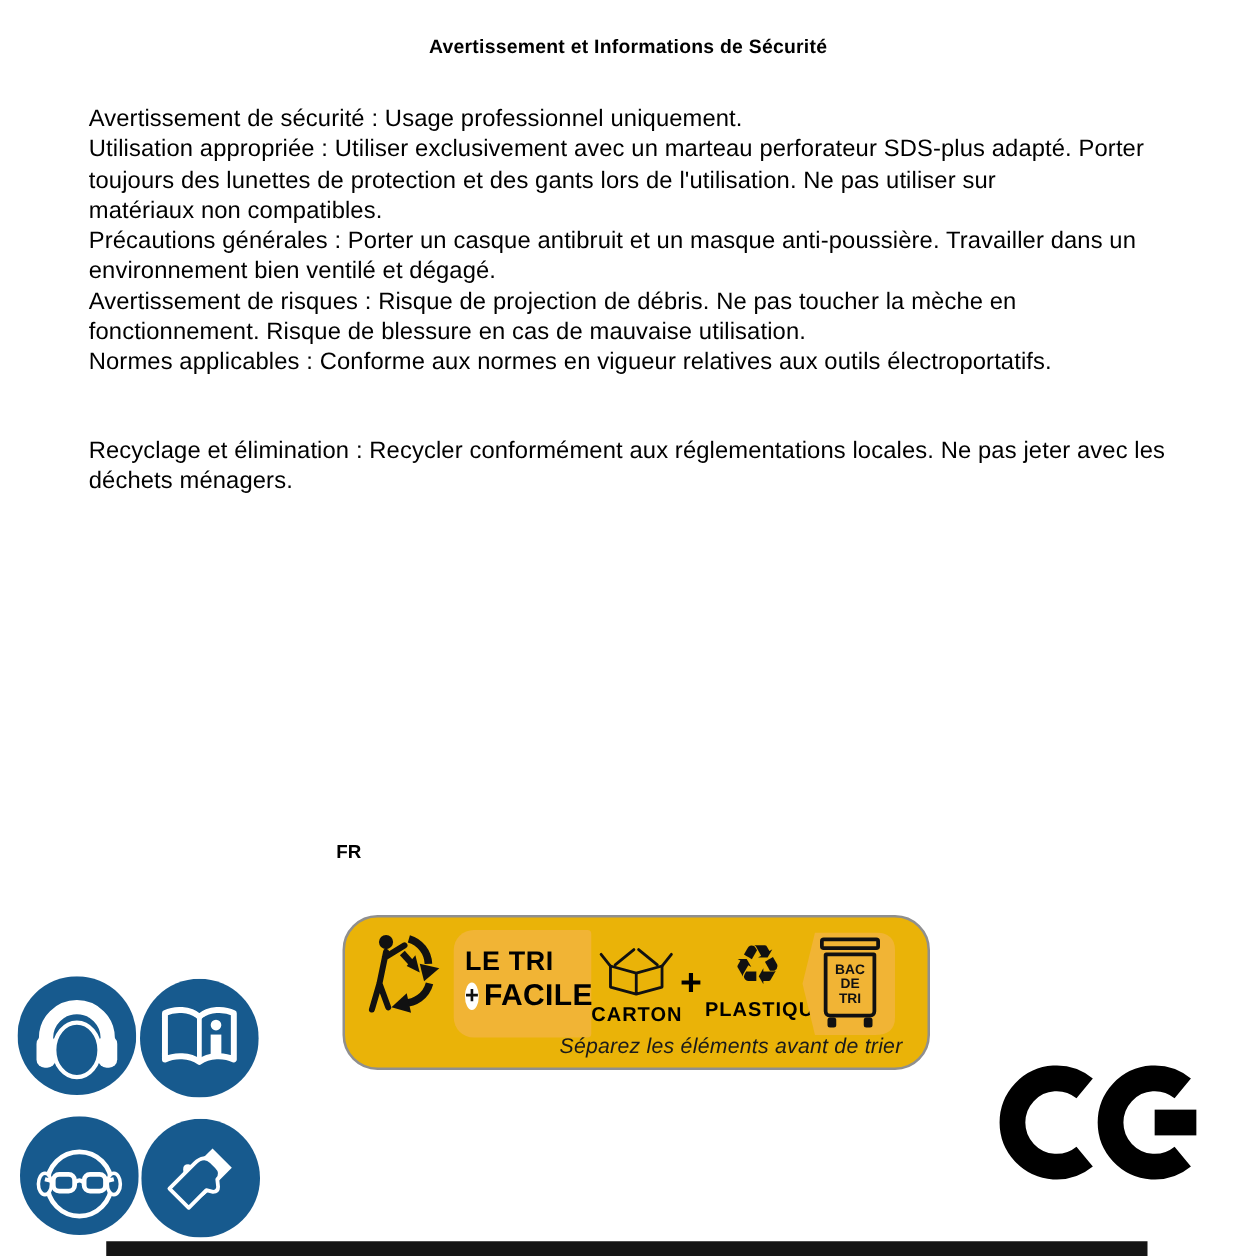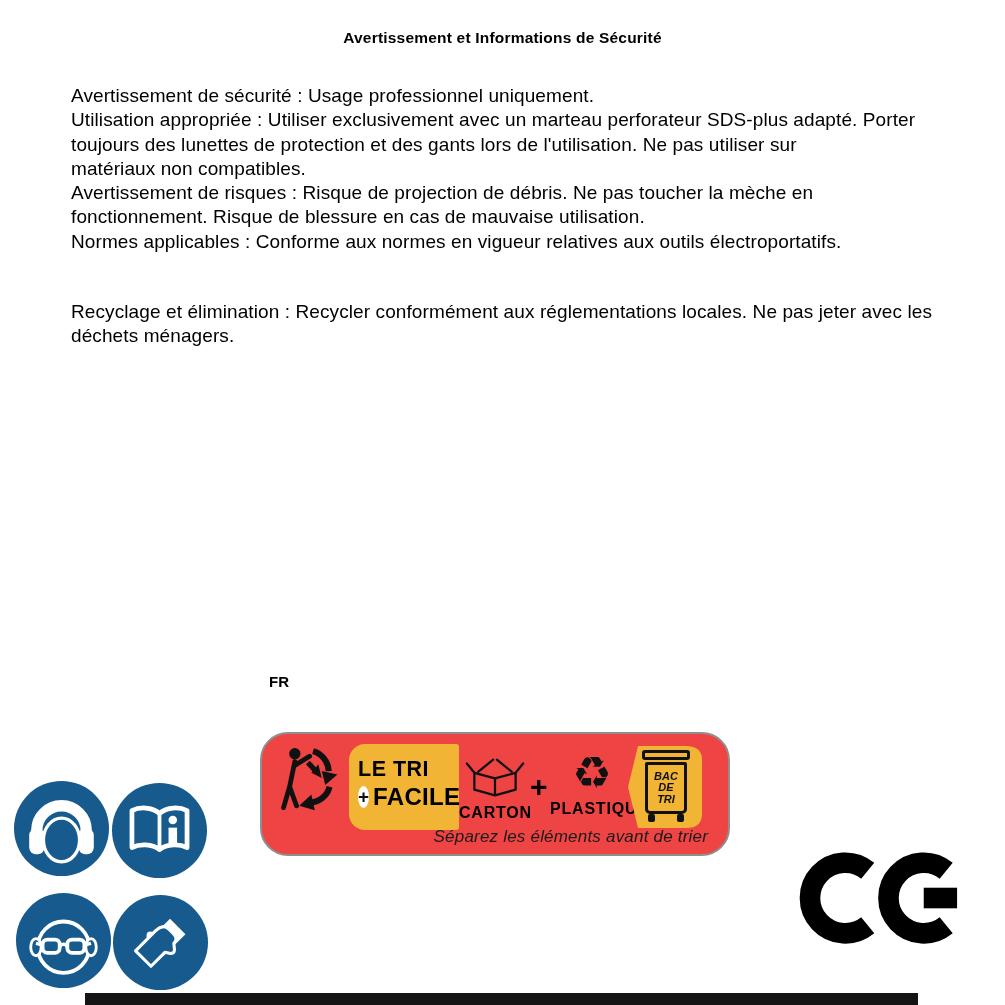--- a/index.html
+++ b/index.html
@@ -16,21 +16,21 @@
     margin:0;font-size:19px;line-height:24.3px;white-space:pre-line;letter-spacing:.1px;
   }
   .body-text p.gap-before{margin-top:46px;}
 
   
   .picto{position:absolute;width:95px;height:95px;}
 
   
   .fr-tag{position:absolute;left:269px;top:673px;font-size:15px;font-weight:bold;}
   .tri-pill{
-    position:absolute;left:260px;top:732px;width:470px;height:124px;background:#ef4444;
+    position:absolute;left:274px;top:732px;width:470px;height:124px;background:#eab308;
     border:2px solid #8f8f8f;border-radius:28px;box-sizing:border-box;
   }
   .triman{position:absolute;left:14px;top:11px;width:62px;height:80px;}
   .tri-yellow{
     position:absolute;left:87px;top:10px;width:110px;height:86px;background:#F1B435;
     border-radius:16px 3px 3px 16px;padding:14px 0 0 9px;box-sizing:border-box;
   }
   .tri-line1{font-size:21.5px;font-weight:900;letter-spacing:.5px;line-height:22px;}
   .tri-line2{display:flex;align-items:center;margin-top:3px;}
   .plus-disc{
@@ -40,21 +40,21 @@
   .tri-facile{font-size:24px;font-weight:900;letter-spacing:.3px;}
   .mat-group{position:absolute;text-align:center;}
   .mat-carton{left:197px;top:18px;width:72px;}
   .mat-plastique{left:288px;top:14px;width:84px;}
   .mat-icon{height:50px;display:flex;align-items:center;justify-content:center;}
   .recycle-glyph{font-size:44px;line-height:46px;color:#111;}
   .mat-label{font-size:16px;font-weight:bold;letter-spacing:.8px;margin-top:2px;}
   .mat-plus{position:absolute;left:268px;top:36px;font-size:30px;font-weight:bold;}
   .chevron{position:absolute;left:364px;top:12px;width:78px;height:82px;}
   .chevron svg{position:absolute;left:0;top:0;}
-  .bin{position:absolute;left:16px;top:4px;width:48px;height:74px;font-style:italic;}
+  .bin{position:absolute;left:16px;top:4px;width:48px;height:74px;}
   .bin-lid{position:absolute;left:0;top:0;width:48px;height:10px;border:3px solid #111;
     border-radius:3px;box-sizing:border-box;background:#F1B435;}
   .bin-body{position:absolute;left:3px;top:12px;width:42px;height:52px;border:3px solid #111;
     border-radius:2px 2px 5px 5px;box-sizing:border-box;background:#F1B435;
     display:flex;flex-direction:column;align-items:center;justify-content:center;}
   .bin-body span{font-size:11px;font-weight:900;line-height:11.5px;color:#111;}
   .bin-wheel{position:absolute;width:7px;height:8px;background:#111;border-radius:2px;top:64px;}
   .tagline{
     position:absolute;right:20px;bottom:7px;font-size:17px;font-style:italic;
     font-weight:500;color:#1a1a1a;letter-spacing:.2px;
@@ -75,20 +75,22 @@
 
 <div class="canvas">
 
   <div class="doc-title">Avertissement et Informations de Sécurité</div>
 
   <div class="body-text">
     <p>Avertissement de sécurité : Usage professionnel uniquement.</p>
     <p>Utilisation appropriée : Utiliser exclusivement avec un marteau perforateur SDS-plus adapté. Porter
 toujours des lunettes de protection et des gants lors de l'utilisation. Ne pas utiliser sur
 matériaux non compatibles.</p>
+    <p>Précautions générales : Porter un casque antibruit et un masque anti-poussière. Travailler dans un
+environnement bien ventilé et dégagé.</p>
     <p>Avertissement de risques : Risque de projection de débris. Ne pas toucher la mèche en
 fonctionnement. Risque de blessure en cas de mauvaise utilisation.</p>
     <p>Normes applicables : Conforme aux normes en vigueur relatives aux outils électroportatifs.</p>
     <p class="gap-before">Recyclage et élimination : Recycler conformément aux réglementations locales. Ne pas jeter avec les
 déchets ménagers.</p>
   </div>
 
   <div class="picto" style="left:14px;top:781px;">
     <svg viewBox="0 0 100 100" width="95" height="95">
       <circle cx="50" cy="50" r="50" fill="#175A8E"></circle>

